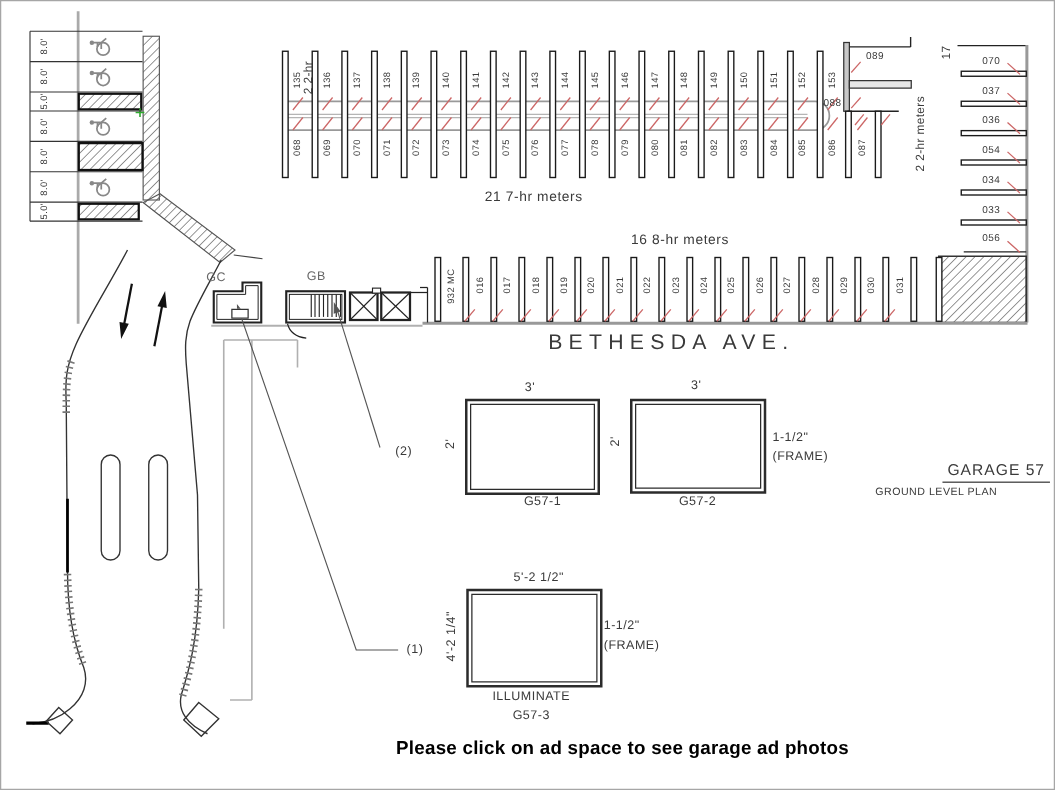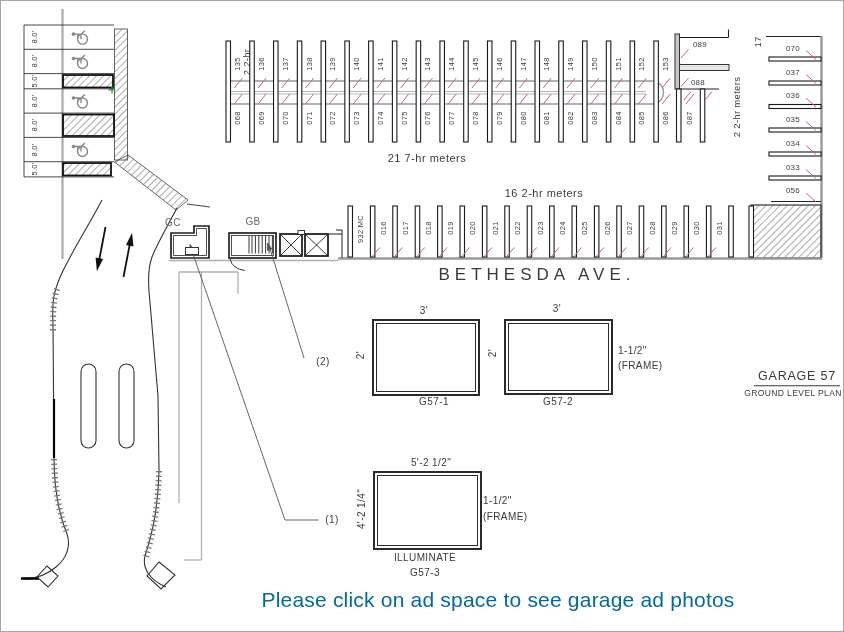--- a/index.html
+++ b/index.html
@@ -6,21 +6,21 @@
   .canvas{position:relative;width:844px;height:632px;background:#fff;border:1px solid #a6a6a6;box-sizing:border-box;overflow:hidden;font-family:"Liberation Sans",sans-serif;}
   svg{position:absolute;left:0;top:0;}
   #labels{position:absolute;left:0;top:0;width:844px;height:632px;pointer-events:none;}
   .lab{position:absolute;color:#3a3a3a;white-space:nowrap;line-height:1;font-size:7.5px;letter-spacing:.3px;transform:translate(-50%,-50%);font-family:"Liberation Sans",sans-serif;}
   .rot{transform:translate(-50%,-50%) rotate(-90deg);}
   .la{transform:translate(0,-50%);}
   .s8{font-size:8px;} .s9{font-size:9.5px;} .s10{font-size:10px;letter-spacing:.4px;} .s11{font-size:11px;letter-spacing:.5px;}
   .street{font-size:17px;letter-spacing:5px;color:#3a3a3a;}
   .gtitle{font-size:12.5px;letter-spacing:.8px;border-bottom:1.2px solid #3a3a3a;padding:0 4px 2px;}
   .gsub{font-size:8.5px;letter-spacing:.4px;}
-  .footer{font-size:21px;font-weight:normal;color:#0369a1;letter-spacing:.2px;}
+  .footer{font-size:15px;font-weight:bold;color:#000000;letter-spacing:.2px;}
   .frame{position:absolute;border:2px solid #2b2b2b;background:#fff;}
   .frame .inner{position:absolute;inset:2px;border:1px solid #2b2b2b;}
   .gc-ad{position:absolute;border:1px solid #333;background:#fff;}
 </style>
 </head>
 <body>
 
 <div class="canvas">
 
   <svg id="lines" width="844" height="632" viewBox="0 0 844 632">
@@ -303,24 +303,24 @@
     </div>
   <div class="frame" style="left:372px;top:470px;width:105px;height:75px;">
       <div class="inner"></div>
     </div>
   <div class="gc-ad" style="left:183.5px;top:246px;width:12px;height:6px;"></div>
 
   <div id="labels">
     <div class="lab rot s9" style="left:246px;top:61px;">2 2-hr</div>
     <div class="lab s11" style="left:426px;top:157px;">21 7-hr meters</div>
     <div class="lab s8" style="left:699px;top:44px;">089</div>
-    <div class="lab s8" style="left:697px;top:82px;">088</div>
+    <div class="lab s8" style="left:665px;top:82px;">088</div>
     <div class="lab rot s9" style="left:736px;top:106px;">2 2-hr meters</div>
     <div class="lab rot s9" style="left:757px;top:41px;">17</div>
-    <div class="lab s11" style="left:543px;top:192px;">16 2-hr meters</div>
+    <div class="lab s11" style="left:543px;top:192px;">16 8-hr meters</div>
     <div class="lab street" style="left:536px;top:273px;">BETHESDA AVE.</div>
     <div class="lab s10" style="left:172px;top:222px;color:#666;">GC</div>
     <div class="lab s10" style="left:252px;top:221px;color:#666;">GB</div>
     <div class="lab s10" style="left:322px;top:361px;">(2)</div>
     <div class="lab s10" style="left:331px;top:519px;">(1)</div>
 
     <div class="lab s10" style="left:423px;top:310px;">3'</div>
     <div class="lab rot s10" style="left:360px;top:354px;">2'</div>
     <div class="lab s10" style="left:423px;top:401px;margin-left:10px;">G57-1</div>
 
@@ -331,21 +331,21 @@
     <div class="lab la s10" style="left:617px;top:365px;">(FRAME)</div>
 
     <div class="lab s10" style="left:430px;top:462px;">5'-2 1/2"</div>
     <div class="lab rot s10" style="left:361px;top:508px;">4'-2 1/4"</div>
     <div class="lab la s10" style="left:482px;top:500px;">1-1/2"</div>
     <div class="lab la s10" style="left:482px;top:516px;">(FRAME)</div>
     <div class="lab s10" style="left:424px;top:557px;">ILLUMINATE</div>
     <div class="lab s10" style="left:424px;top:572px;">G57-3</div>
 
     <div class="lab gtitle" style="left:748px;top:377px;margin-left:48px;">GARAGE 57</div>
-    <div class="lab gsub" style="left:792px;top:392px;">GROUND LEVEL PLAN</div>
+    <div class="lab gsub" style="left:748px;top:392px;">GROUND LEVEL PLAN</div>
     <div class="lab footer" style="left:497px;top:598px;">Please click on ad space to see garage ad photos</div>
   <div class="lab rot" style="left: 237.3px; top: 63px;">135</div>
       <div class="lab rot" style="left: 261.07px; top: 63px;">136</div>
       <div class="lab rot" style="left: 284.84px; top: 63px;">137</div>
       <div class="lab rot" style="left: 308.61px; top: 63px;">138</div>
       <div class="lab rot" style="left: 332.38px; top: 63px;">139</div>
       <div class="lab rot" style="left: 356.15px; top: 63px;">140</div>
       <div class="lab rot" style="left: 379.92px; top: 63px;">141</div>
       <div class="lab rot" style="left: 403.69px; top: 63px;">142</div>
       <div class="lab rot" style="left: 427.46px; top: 63px;">143</div>
@@ -392,21 +392,21 @@
       <div class="lab rot" style="left: 584.45px; top: 227px;">025</div>
       <div class="lab rot" style="left: 606.85px; top: 227px;">026</div>
       <div class="lab rot" style="left: 629.25px; top: 227px;">027</div>
       <div class="lab rot" style="left: 651.65px; top: 227px;">028</div>
       <div class="lab rot" style="left: 674.05px; top: 227px;">029</div>
       <div class="lab rot" style="left: 696.45px; top: 227px;">030</div>
       <div class="lab rot" style="left: 718.85px; top: 227px;">031</div>
       <div class="lab" style="font-size: 8px; left: 792px; top: 47.5px;">070</div>
       <div class="lab" style="font-size: 8px; left: 792px; top: 71.5px;">037</div>
       <div class="lab" style="font-size: 8px; left: 792px; top: 95px;">036</div>
-      <div class="lab" style="font-size: 8px; left: 792px; top: 118.5px;">035</div>
+      <div class="lab" style="font-size: 8px; left: 792px; top: 118.5px;">054</div>
       <div class="lab" style="font-size: 8px; left: 792px; top: 142.5px;">034</div>
       <div class="lab" style="font-size: 8px; left: 792px; top: 166.5px;">033</div>
       <div class="lab" style="font-size: 8px; left: 792px; top: 190px;">056</div>
       <div class="lab rot" style="font-size: 7.5px; left: 33.5px; top: 36.152px;">8.0'</div>
       <div class="lab rot" style="font-size: 7.5px; left: 33.5px; top: 60.456px;">8.0'</div>
       <div class="lab rot" style="font-size: 7.5px; left: 33.5px; top: 80.203px;">5.0'</div>
       <div class="lab rot" style="font-size: 7.5px; left: 33.5px; top: 99.95px;">8.0'</div>
       <div class="lab rot" style="font-size: 7.5px; left: 33.5px; top: 124.254px;">8.0'</div>
       <div class="lab rot" style="font-size: 7.5px; left: 33.5px; top: 148.558px;">8.0'</div>
       <div class="lab rot" style="font-size: 7.5px; left: 33.5px; top: 168.305px;">5.0'</div>

